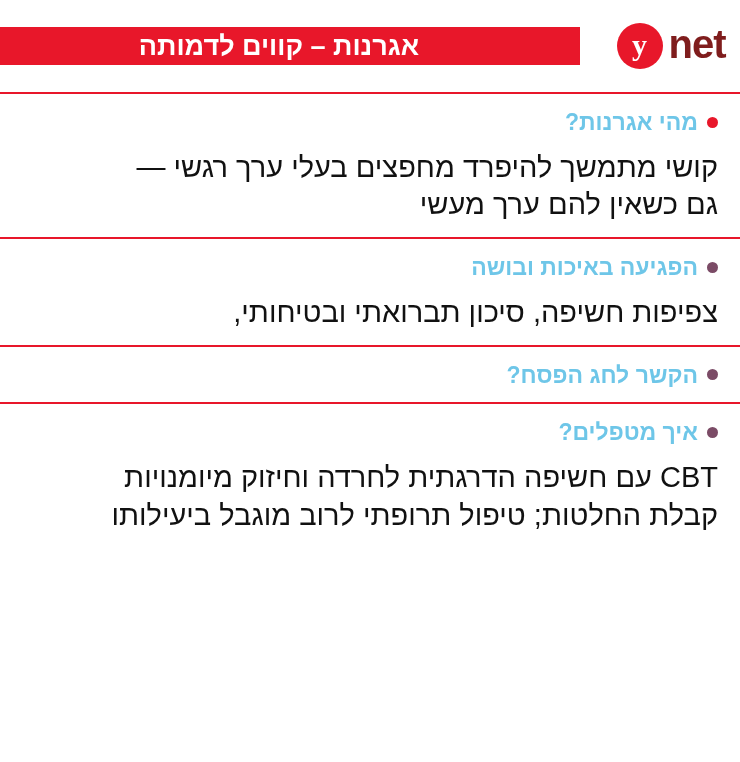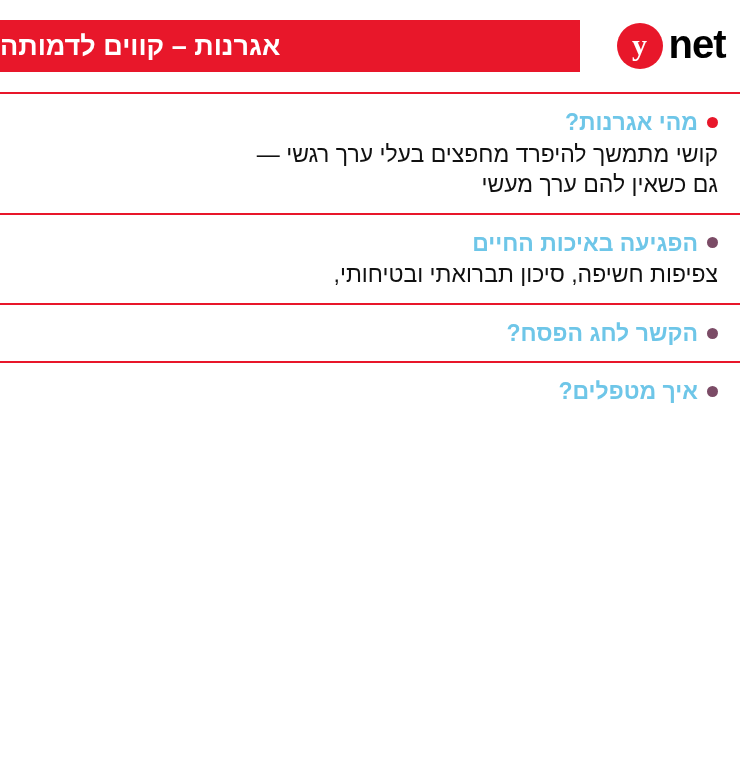--- a/index.html
+++ b/index.html
@@ -28,26 +28,26 @@
     background: #ffffff;
     display: flex;
     align-items: center;
     flex-direction: row-reverse;
     padding: 0 0 0 0;
     box-sizing: border-box;
     position: relative;
   }
   .title-bar {
     background: #e8172a;
-    height: 52px;
+    height: 38px;
     flex: 1 1 auto;
     margin: 0 0 0 0;
     display: flex;
     align-items: center;
-    justify-content: flex-end;
+    justify-content: center;
     padding-right: 22px;
     box-sizing: border-box;
   }
   .title-bar .title-text {
     color: #ffffff;
     font-size: 27px;
     font-weight: bold;
     letter-spacing: 0px;
     line-height: 44px;
     white-space: nowrap;
@@ -78,21 +78,21 @@
   .logo-circle .y {
     color: #ffffff;
     font-family: "Liberation Serif", serif;
     font-size: 30px;
     font-weight: bold;
     line-height: 1;
     position: relative;
     top: -1px;
   }
   .logo-word {
-    color: #000000;
+    color: #7f1d1d;
     font-size: 40px;
     font-weight: bold;
     letter-spacing: -1px;
     margin-left: 6px;
     line-height: 1;
     position: relative;
     top: -2px;
     text-align: right;
   }
 
@@ -125,24 +125,24 @@
     flex: 0 0 auto;
     display: inline-block;
   }
   .sec-title {
     font-size: 23px;
     font-weight: bold;
     line-height: 1.25;
     white-space: nowrap;
   }
   .sec-body {
-    font-size: 23px;
+    font-size: 29px;
     line-height: 1.30;
     color: #111111;
-    margin-top: 3px;
+    margin-top: 12px;
     font-weight: normal;
   }
   .sec-body .line {
     display: block;
     white-space: nowrap;
   }
 
   
 </style>
 </head>
@@ -172,35 +172,39 @@
       <div class="sec-body">
         <span class="line">קושי מתמשך להיפרד מחפצים בעלי ערך רגשי —</span>
         <span class="line">גם כשאין להם ערך מעשי</span>
       </div>
     </div>
 
 
     <div class="section">
       <div class="sec-head">
         <span class="bullet" style="background:#7b4b66"></span>
-        <span class="sec-title" style="color:#6ec6e8">הפגיעה באיכות החיים</span>
+        <span class="sec-title" style="color:#6ec6e8">הפגיעה באיכות ובושה</span>
       </div>
       <div class="sec-body">
         <span class="line">צפיפות חשיפה, סיכון תברואתי ובטיחותי,</span>
       </div>
     </div>
 
     <div class="section">
       <div class="sec-head">
         <span class="bullet" style="background:#7b4b66"></span>
         <span class="sec-title" style="color:#6ec6e8">הקשר לחג הפסח?</span>
       </div>
     </div>
 
     <div class="section">
       <div class="sec-head">
         <span class="bullet" style="background:#7b4b66"></span>
         <span class="sec-title" style="color:#6ec6e8">איך מטפלים?</span>
       </div>
+      <div class="sec-body">
+        <span class="line">CBT עם חשיפה הדרגתית לחרדה וחיזוק מיומנויות</span>
+        <span class="line">קבלת החלטות; טיפול תרופתי לרוב מוגבל ביעילותו</span>
+      </div>
     </div>
 
   </div>
 </div>
 
 </body></html>

